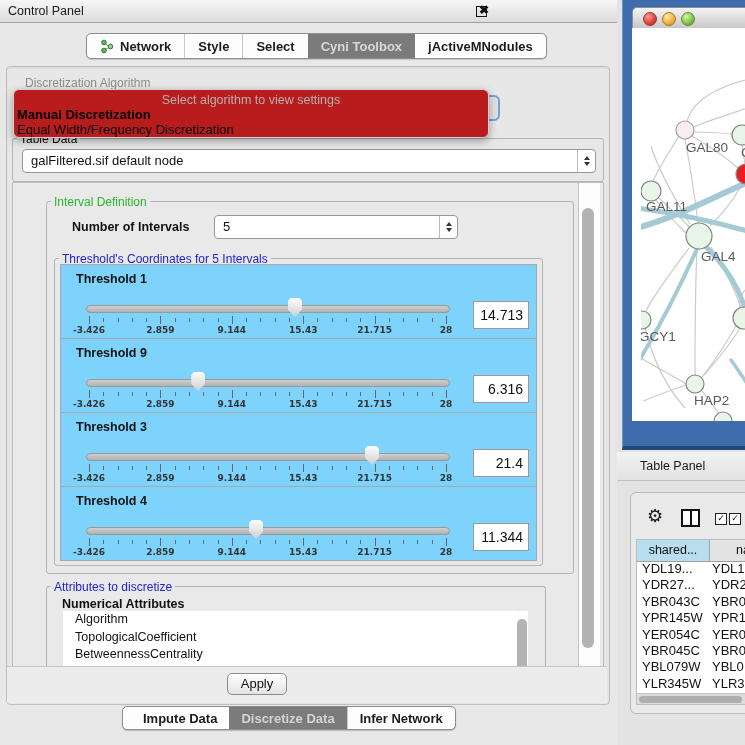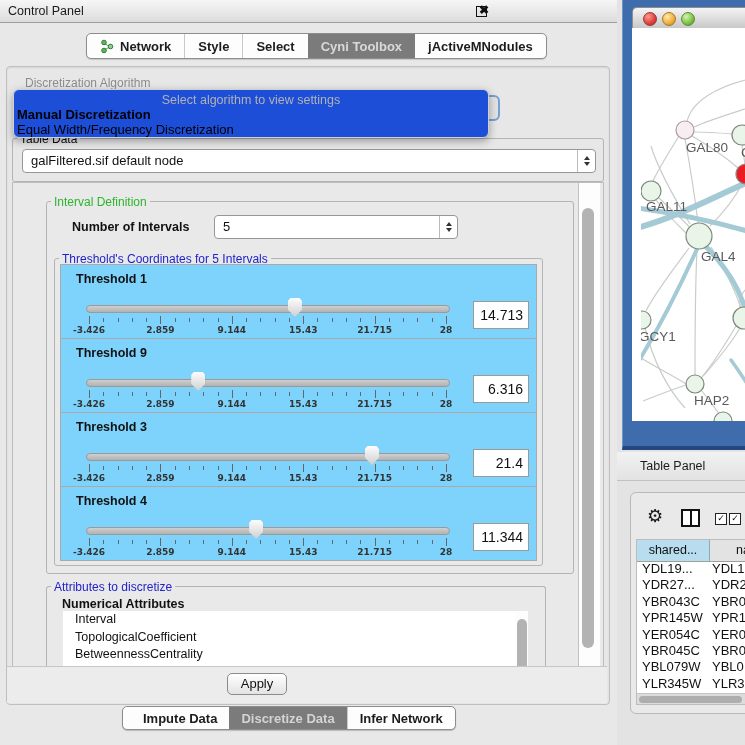--- a/index.html
+++ b/index.html
@@ -34,21 +34,21 @@
     font-size:13px;color:#111;}
   .combo .val{position:absolute;left:8px;top:3px;white-space:nowrap;}
   .combo .spin{position:absolute;right:0;top:0;bottom:0;width:17px;border-left:1px solid #bbb;
     display:flex;flex-direction:column;align-items:center;justify-content:center;gap:2px;}
   .arr-up{width:0;height:0;border-left:3.5px solid transparent;border-right:3.5px solid transparent;
     border-bottom:4px solid #333;}
   .arr-dn{width:0;height:0;border-left:3.5px solid transparent;border-right:3.5px solid transparent;
     border-top:4px solid #333;}
 
   
-  #algo-popup{left:13px;top:89px;width:474px;height:47px;background:#1d4ed8;border:1px solid #cfcfcf;
+  #algo-popup{left:13px;top:89px;width:474px;height:47px;background:#b91c1c;border:1px solid #cfcfcf;
     border-radius:6px;box-shadow:0 3px 9px rgba(0,0,0,.35);z-index:50;}
   #algo-hint{left:0;right:0;top:3px;text-align:center;font-size:12.5px;color:#b2b2b2;}
   #algo-opt1{left:3px;top:17px;font-size:13px;font-weight:bold;color:#000;}
   #algo-opt2{left:3px;top:32px;font-size:13px;color:#000;}
   #algo-combo-ring{left:466px;top:95px;width:30px;height:22px;border:2px solid #74a0d4;
     border-radius:6px;background:#e2e2e2;z-index:10;}
 
   
   .groupbox{position:absolute;border:1px solid #b4b4b4;border-radius:3px;}
 
@@ -379,21 +379,21 @@
         <div class="ticklab" style="left: 385px;">28</div>
       </div>
     <div class="th-value">11.344</div>
   </div>
 
   <div class="groupbox" style="left:46px;top:586px;width:498px;height:81px;background:#e9e9e9;border-bottom:none;">
     <span class="grouptitle" style="left:4px;top:-7px;color:#2222cc;background:#e9e9e9;">Attributes to discretize</span>
   </div>
   <div class="abs" style="left:62px;top:597px;font-size:12.5px;font-weight:bold;">Numerical Attributes</div>
   <div class="abs" id="attr-list">
-      <div class="attr-item">Interval</div>
+      <div class="attr-item">Algorithm</div>
       <div class="attr-item">TopologicalCoefficient</div>
       <div class="attr-item">BetweennessCentrality</div>
     </div>
   <div class="abs" id="attr-scroll">
     <div id="attr-thumb"></div>
   </div>
 
   <div class="abs" id="apply-strip"></div>
   <div class="abs" id="apply-btn">Apply</div>
 

